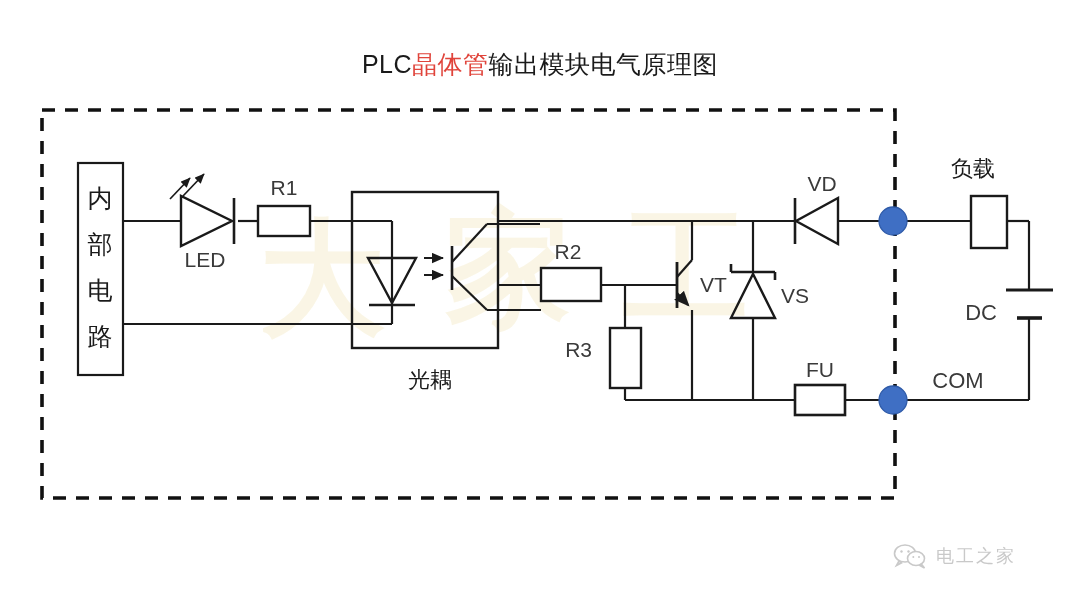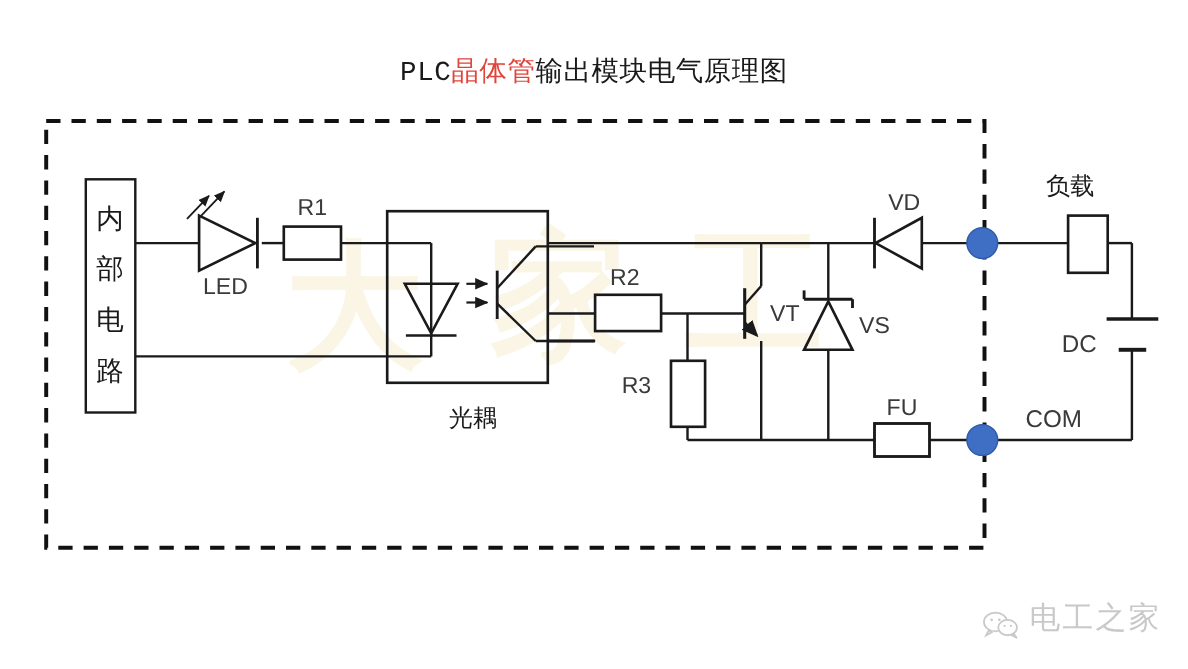--- a/index.html
+++ b/index.html
@@ -22,33 +22,33 @@
   }
   .title {
     position: absolute;
     left: 0;
     top: 48px;
     width: 1080px;
     text-align: center;
     font-size: 25px;
     color: #1a1a1a;
     letter-spacing: 0.5px;
-    font-family: Liberation Mono, monospace;
+    font-family: Liberation Sans, sans-serif;
     white-space: nowrap;
   }
   .title .hl { color: #e0443b; }
   .wm-brand {
     position: absolute;
     left: 893px;
     top: 543px;
     display: flex;
-    align-items: flex-end;
+    align-items: center;
     gap: 9px;
     color: #c9c9c9;
-    font-size: 28px;
+    font-size: 18px;
     letter-spacing: 2px;
     font-family: "Liberation Sans", "DejaVu Sans", sans-serif;
   }
   .wm-brand svg { display: block; }
 </style>
 </head>
 <body>
 
 <div class="title">
   <span>PLC</span><span class="hl" style="color: rgb(224, 68, 59);">晶体管</span><span>输出模块电气原理图</span>

